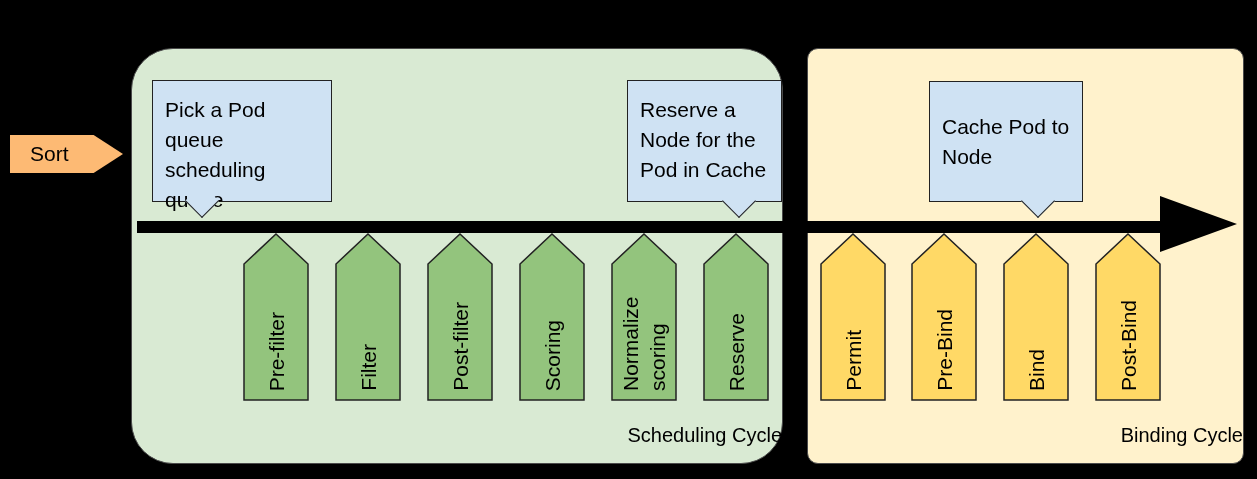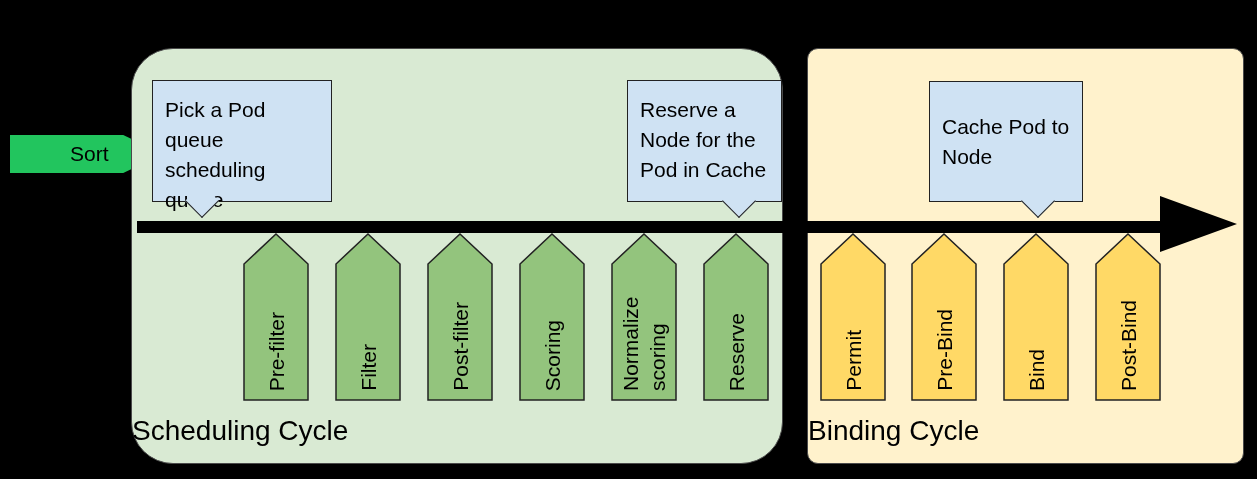--- a/index.html
+++ b/index.html
@@ -11,23 +11,22 @@
     font-family: "Liberation Sans", sans-serif;
     color: #000;
     overflow: hidden;
   }
 
   
   .sort-arrow {
     position: absolute;
     left: 10px; top: 135px;
     width: 113px; height: 38px;
-    background: #22c55e;
+    background: #fdba74;
     clip-path: polygon(0 0, 74% 0, 100% 50%, 74% 100%, 0 100%);
-    padding-left: 40px;
   }
   .sort-arrow span {
     display: block;
     padding-left: 20px;
     line-height: 38px;
     font-size: 21px;
   }
 
   
   .cycle {
@@ -36,22 +35,22 @@
     height: 416px;
     border-radius: 42px;
     border: 1px solid #4a4a4a;
     box-sizing: border-box;
   }
   .cycle-scheduling { left: 131px; width: 652px; background: #d9ead3; }
   .cycle-binding    { left: 807px; width: 437px; background: #fff2cc; border-radius: 11px; }
   .cycle-label {
     position: absolute;
     left: 0; right: 0; bottom: 16px;
-    text-align: left;
-    font-size: 28px;
+    text-align: right;
+    font-size: 20px;
   }
 
   
   .timeline-shaft {
     position: absolute;
     left: 137px; top: 221px;
     width: 1023px; height: 12px;
     background: #000;
   }
   .timeline-head {

